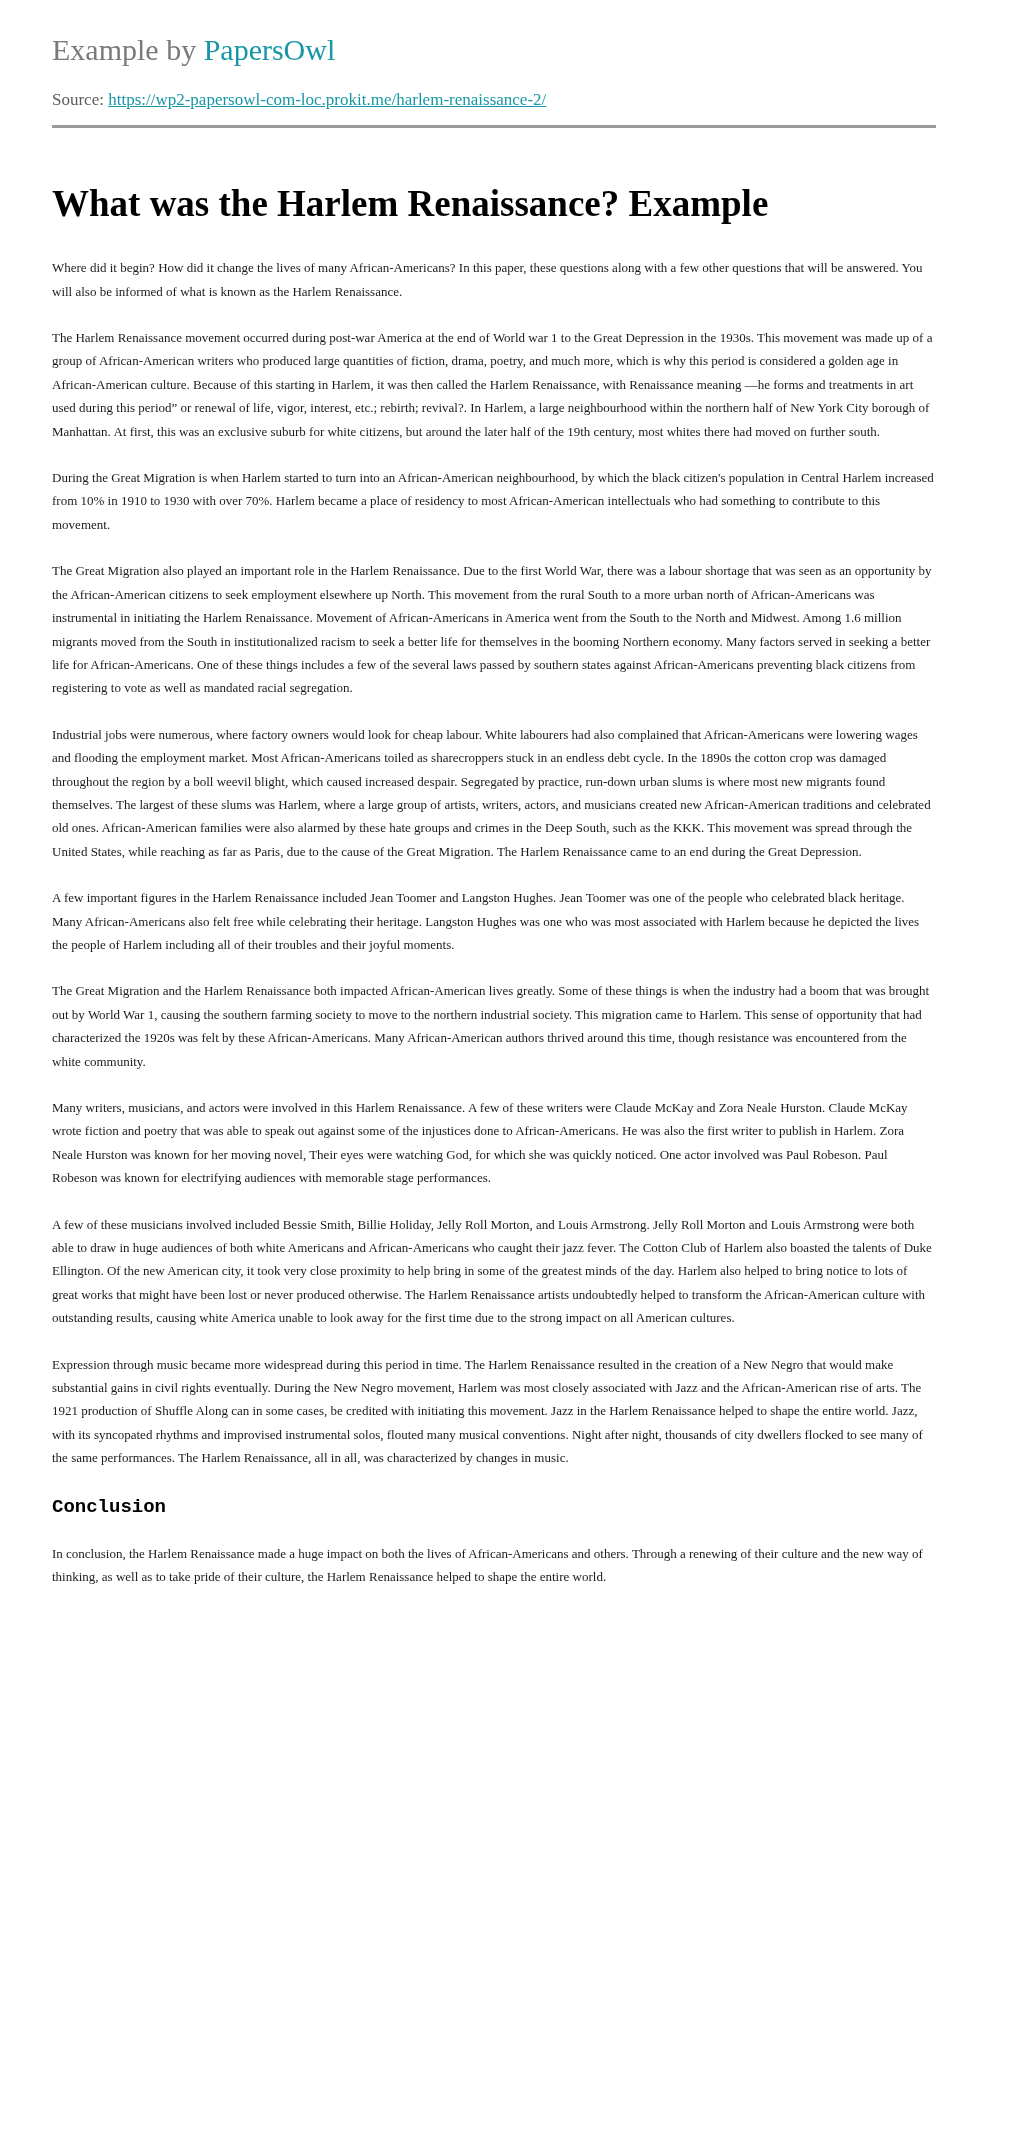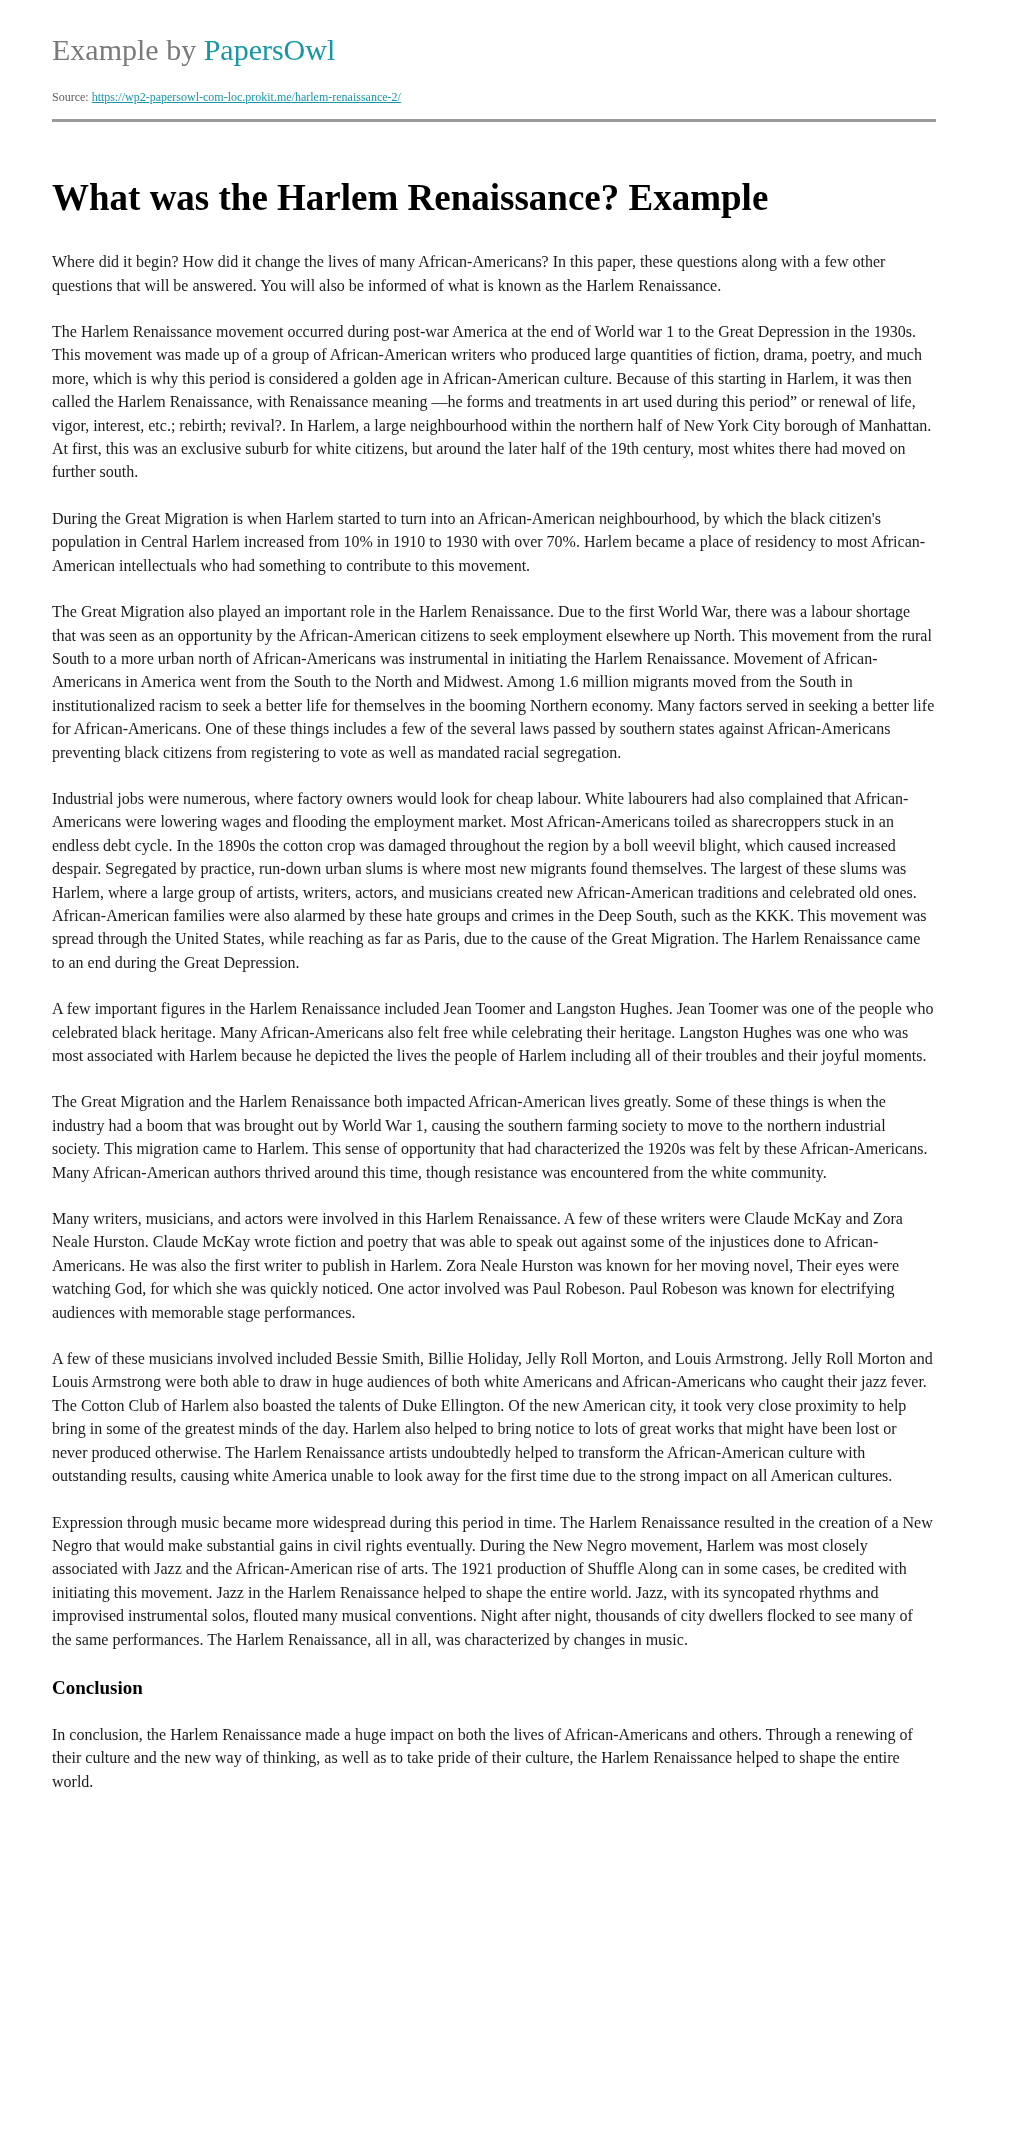--- a/index.html
+++ b/index.html
@@ -25,21 +25,21 @@
     color: #7a7a7a;
     margin: 0 0 24px 0;
     line-height: 1.1;
   }
   .brand .brand-link {
     color: #1797a6;
     text-decoration: none;
     cursor: pointer;
   }
   .source-line {
-    font-size: 12px;
+    font-size: 17px;
     color: #5c5c5c;
     margin: 0 0 15px 0;
     line-height: 1.2;
   }
   .source-line a {
     color: #1797a6;
     text-decoration: underline;
     cursor: pointer;
   }
   .divider {
@@ -50,32 +50,33 @@
   }
   
   .essay-title {
     font-size: 37px;
     font-weight: bold;
     color: #000000;
     margin: 57px 0 32px 0;
     line-height: 1.05;
   }
   .essay p {
-    font-size: 16px;
+    font-size: 13px;
     line-height: 23.4px;
     margin: 23px 0;
     color: #1b1b1b;
     text-align: left;
   }
   .conclusion-heading {
     font-size: 19px;
     font-weight: bold;
     color: #000000;
     margin: 26px 0 23px 0;
     line-height: 1.2;
+    font-family: Liberation Mono, monospace;
   }
 </style>
 </head>
 <body>
 
 <div class="page">
 
   <header>
     <div class="brand"><span>Example by </span><span class="brand-link">PapersOwl</span></div>
 

